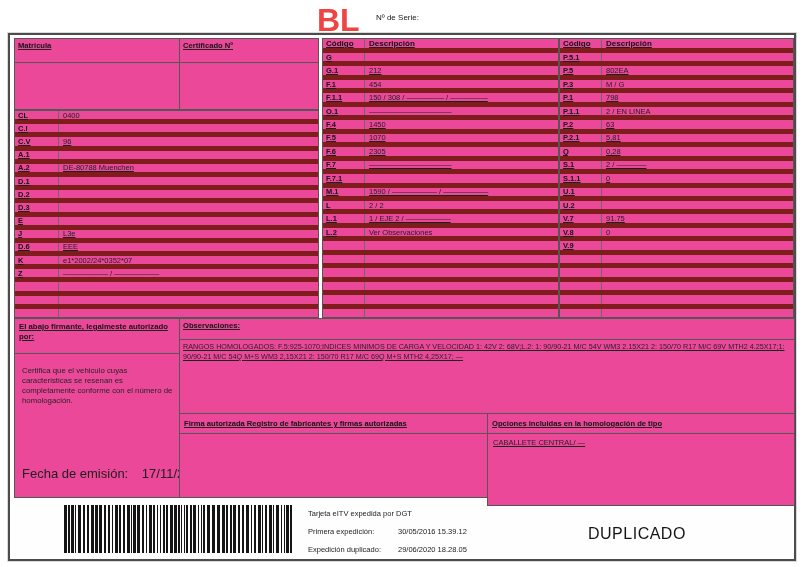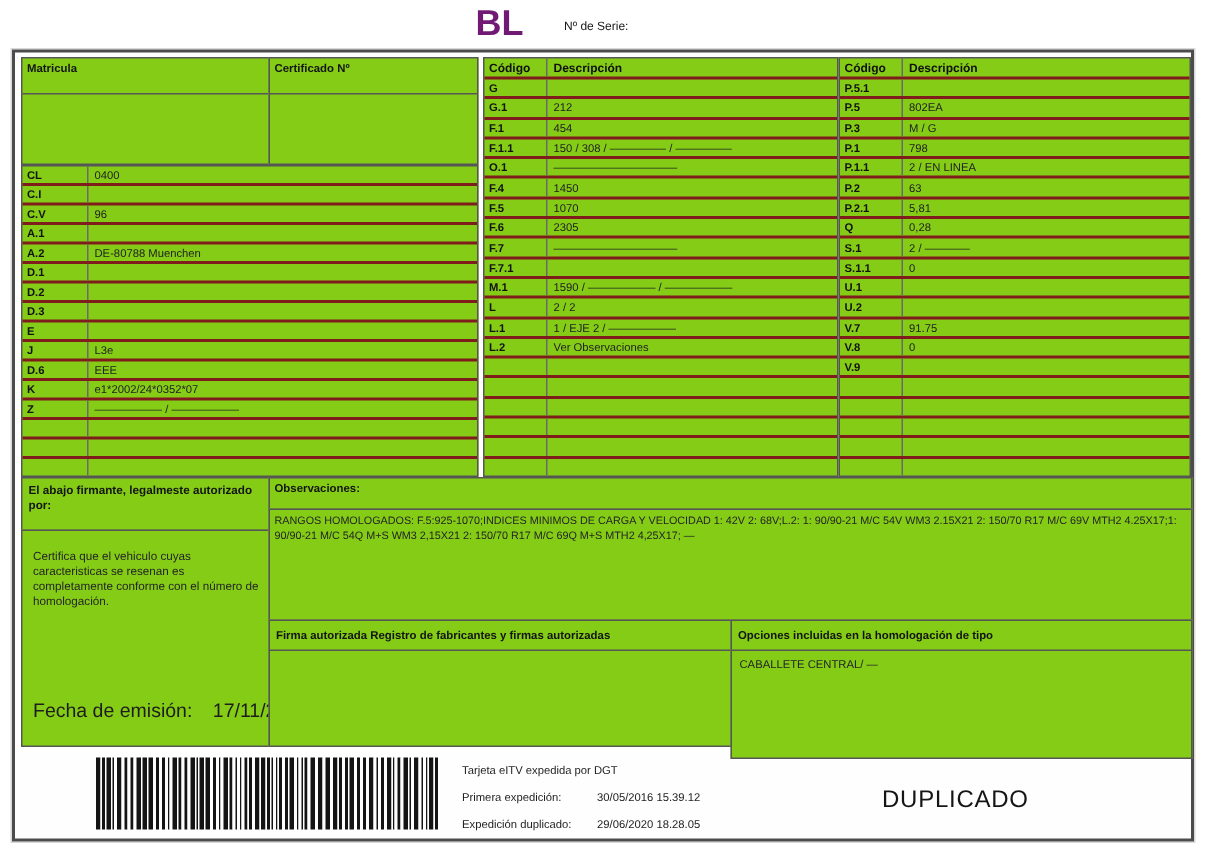--- a/index.html
+++ b/index.html
@@ -5,40 +5,40 @@
   * { margin:0; padding:0; box-sizing:border-box; }
   html,body { background:#fff; }
   body {
     width:808px; height:567px; position:relative; overflow:hidden;
     font-family:"Liberation Sans", sans-serif; color:#1e1e1e;
     -webkit-font-smoothing:antialiased;
   }
   .abs { position:absolute; }
 
   
-  .bl-title { left:317px; top:2px; font-size:24px; font-weight:800; letter-spacing:0px; color:#701a75; }
+  .bl-title { left:317px; top:2px; font-size:32px; font-weight:800; letter-spacing:0px; color:#ef4444; }
   .serie-label { left:360px; top:13px; font-size:8px; font-weight:normal; color:#161616;margin-left:16px; }
 
   
   .card { left:8px; top:33px; width:788px; height:528px; border:2px solid #4c4c4c; background:#fefefe; box-shadow:0 0 0 1px #d9d9d9; }
 
-  .box { border:1px solid #565656; background:#84cc16; }
+  .box { border:1px solid #565656; background:#ec4899;text-decoration:underline; }
   .box-label { font-size:7.6px; font-weight:bold; padding:2px 0 0 3px; color:#141414; }
 
   
   .matricula { left:14px; top:38px; width:166px; height:72px; }
   .certificado { left:179px; top:38px; width:140px; height:72px; }
   .hdr-cell { height:24px; border-bottom:1px solid #565656; }
 
   
   .ctable { display:flex; flex-direction:column; }
   .left-table  { left:14px;  top:110px; width:305px; height:208px; }
   .mid-table   { left:322px; top:38px;  width:237px; height:280px; }
   .right-table { left:559px; top:38px;  width:235px; height:280px; }
-  .trow { flex:1; display:flex; border-bottom:2px solid #7f1d1d; align-items:stretch; min-height:0; }
+  .trow { flex:1; display:flex; border-bottom:5px solid #7f1d1d; align-items:stretch; min-height:0; }
   .trow:last-child { border-bottom:none; }
   .trow.thead { flex:0 0 14px; }
   .tcode { width:44px; border-right:1px solid #6a6a6a; font-weight:bold; font-size:7.5px; display:flex; align-items:center; padding-left:3px; color:#121212; }
   .mid-table .tcode, .right-table .tcode { width:42px; }
   .tval { flex:1; font-size:7.5px; display:flex; align-items:center; padding-left:4px; color:#222; white-space:nowrap; overflow:hidden; }
   .thead .tcode, .thead .tval { font-size:8px; font-weight:bold; color:#101010; }
 
   
   .signer-header { left:14px; top:318px; width:166px; height:36px; }
   .signer-header .box-label { font-size:7.8px; line-height:9.5px; padding:3px 2px 0 4px; }

